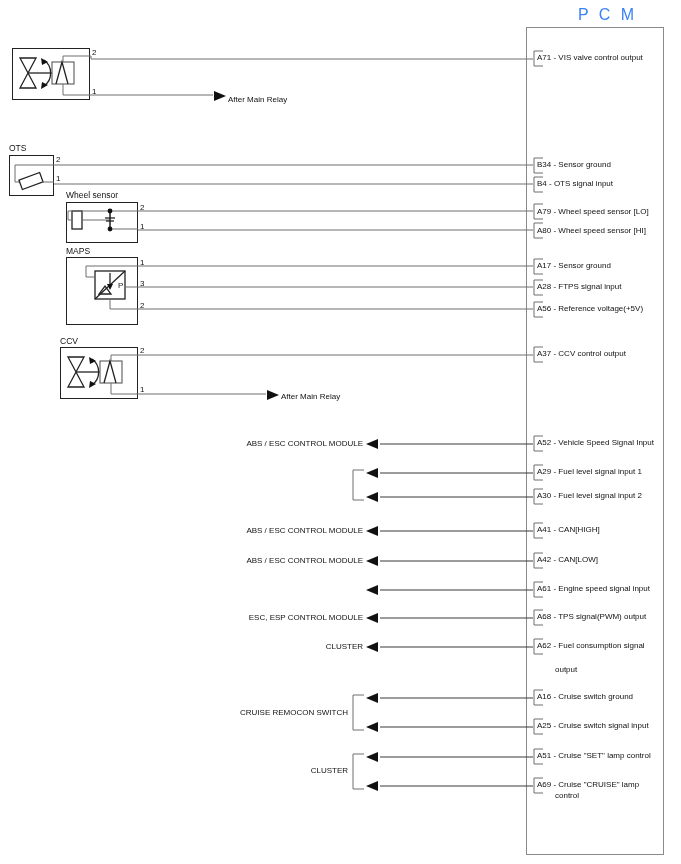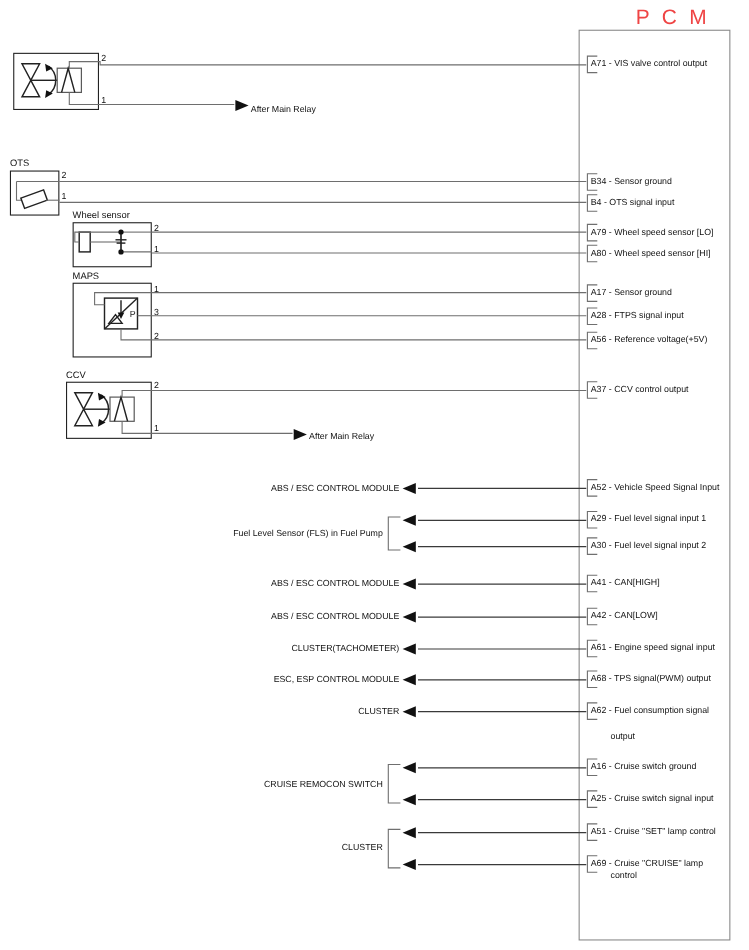--- a/index.html
+++ b/index.html
@@ -3,21 +3,21 @@
 <meta charset="utf-8">
 <style>
   html,body{margin:0;padding:0;background:#fff;}
   body{width:681px;height:864px;position:relative;
        font-family:"Liberation Sans","DejaVu Sans",sans-serif;
        color:#1a1a1a;overflow:hidden;}
   #canvas{position:absolute;inset:0;width:681px;height:864px;}
   .abs{position:absolute;}
 
   
-  .pcm-title{font-size:19px;letter-spacing:3px;color:#ef4444;}
+  .pcm-title{font-size:16px;letter-spacing:3px;color:#3b82f6;}
   .comp-label{font-size:8.5px;color:#111;white-space:nowrap;}
   .pin-num{font-size:8px;color:#111;}
   .dest-label{font-size:8px;color:#111;white-space:nowrap;text-align:right;}
   .relay-label{font-size:8px;color:#111;white-space:nowrap;text-align:center;}
   .pcm-pin-text{font-size:8px;color:#111;white-space:nowrap;line-height:1.25;}
 
   
   .comp-box{border:1.6px solid #222;background:#fff;box-sizing:border-box;}
   .pcm-box{border:1.4px solid #8a8a8a;background:#fff;box-sizing:border-box;}
 
@@ -64,24 +64,22 @@
 
   <div class="abs comp-label" style="left:60px;top:336px;">CCV</div>
   <div class="abs comp-box" style="left:60px;top:347px;width:78px;height:52px;"></div>
   <div class="abs pin-num" style="left:140px;top:346px;">2</div>
   <div class="abs pin-num" style="left:140px;top:385px;">1</div>
 
   <div class="abs relay-label" style="left:228px;top:95px;">After Main Relay</div>
   <div class="abs relay-label" style="left:281px;top:392px;">After Main Relay</div>
 
   <div class="abs dest-label" style="left:63px;top:439px;width:300px;">ABS / ESC CONTROL MODULE</div>
-  <div class="abs dest-label" style="left:63px;top:480px;width:285px;">Fuel Level Sensor (FLS) in Fuel Pump</div>
   <div class="abs dest-label" style="left:63px;top:526px;width:300px;">ABS / ESC CONTROL MODULE</div>
   <div class="abs dest-label" style="left:63px;top:556px;width:300px;">ABS / ESC CONTROL MODULE</div>
-  <div class="abs dest-label" style="left:63px;top:585px;width:300px;">CLUSTER(TACHOMETER)</div>
   <div class="abs dest-label" style="left:63px;top:613px;width:300px;">ESC, ESP CONTROL MODULE</div>
   <div class="abs dest-label" style="left:63px;top:642px;width:300px;">CLUSTER</div>
   <div class="abs dest-label" style="left:63px;top:708px;width:285px;">CRUISE REMOCON SWITCH</div>
   <div class="abs dest-label" style="left:63px;top:766px;width:285px;">CLUSTER</div>
 
   <div class="abs pcm-pin-text" style="left:537px;top:53px;">A71 - VIS valve control output</div>
   <div class="abs pcm-pin-text" style="left:537px;top:160px;">B34 - Sensor ground</div>
   <div class="abs pcm-pin-text" style="left:537px;top:179px;">B4 - OTS signal input</div>
   <div class="abs pcm-pin-text" style="left:537px;top:207px;">A79 - Wheel speed sensor [LO]</div>
   <div class="abs pcm-pin-text" style="left:537px;top:226px;">A80 - Wheel speed sensor [HI]</div>

